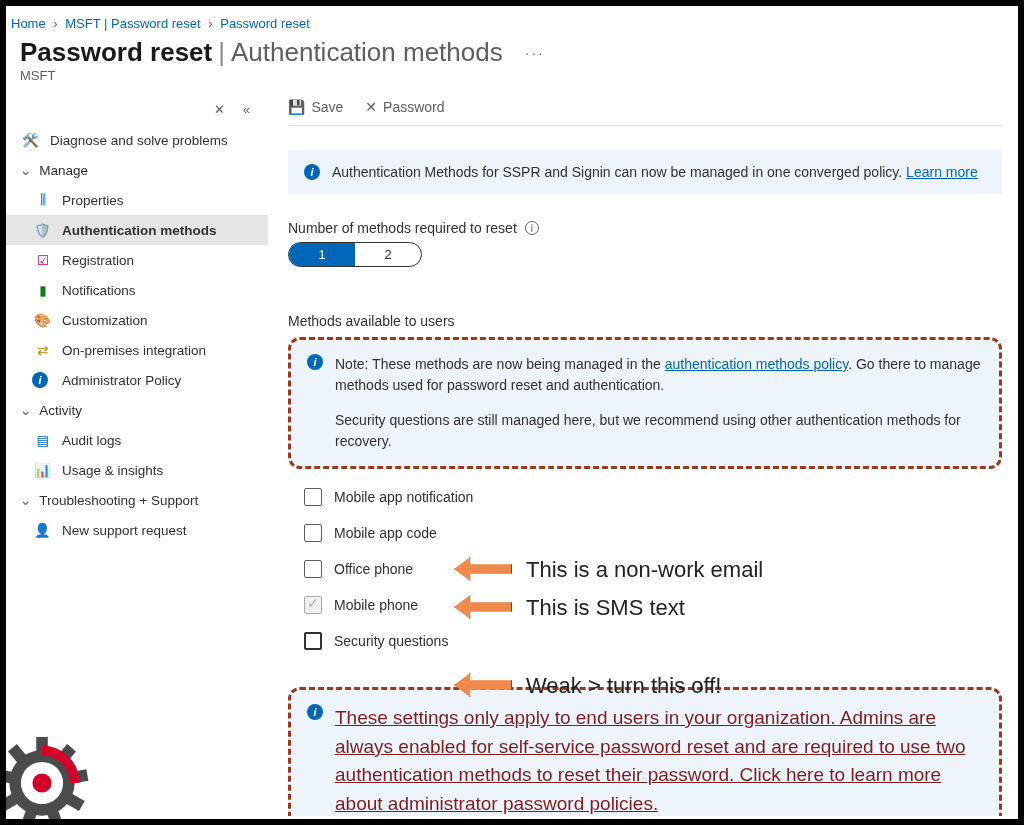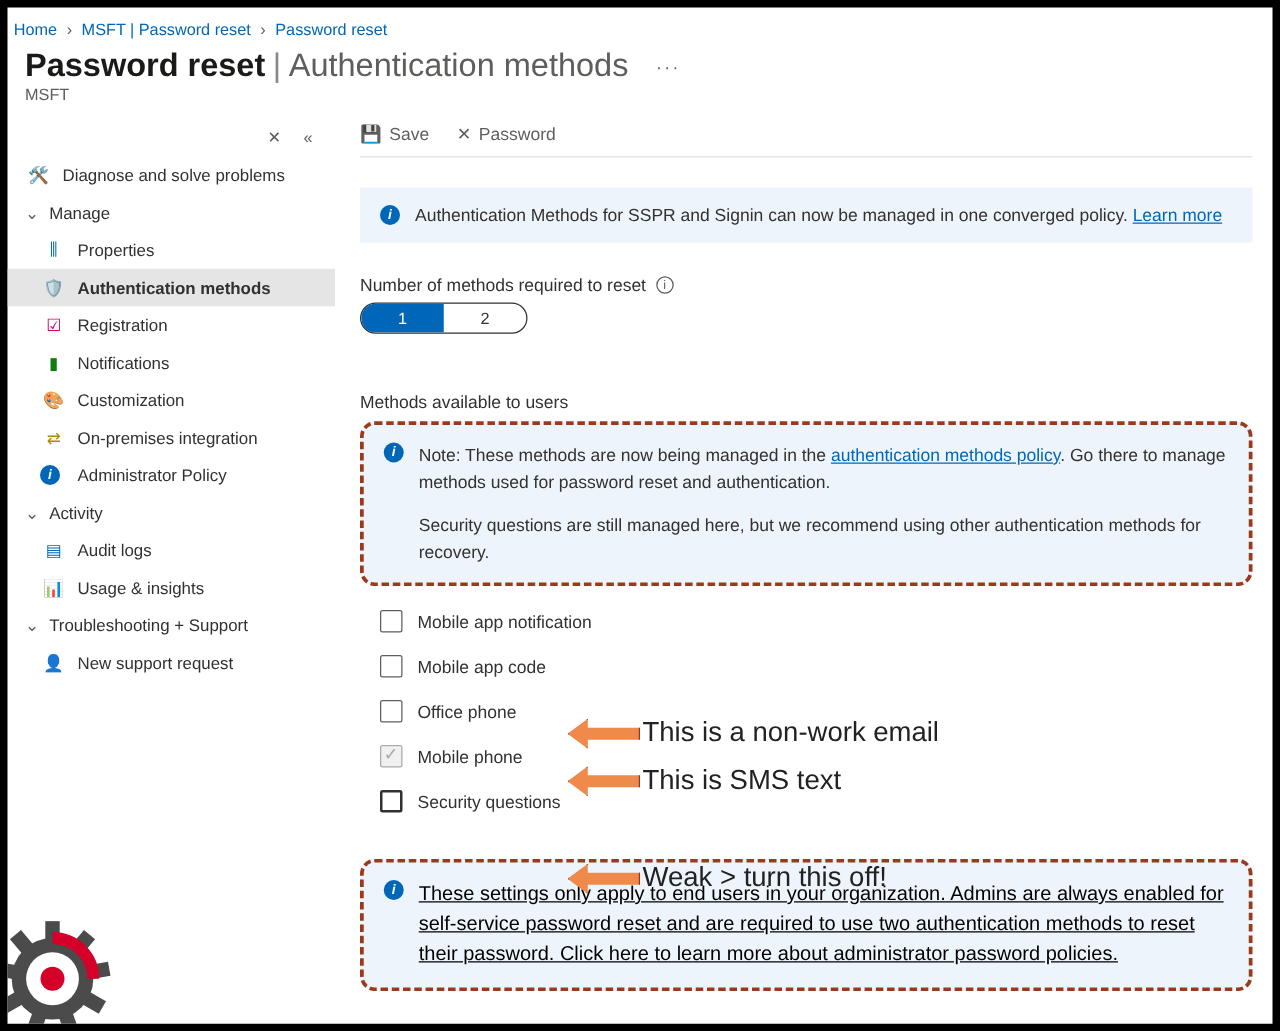--- a/index.html
+++ b/index.html
@@ -33,25 +33,25 @@
   .help-circle { width:14px; height:14px; border:1px solid #605e5c; border-radius:50%; font-size:10px; display:flex; align-items:center; justify-content:center; color:#605e5c;}
   .seg { display:inline-flex; border:1px solid #323130; border-radius:20px; overflow:hidden; margin-top:6px;}
   .seg div { width:66px; text-align:center; padding:4px 0; font-size:13px; cursor:pointer;}
   .seg .on { background:#0067b8; color:#fff;}
   .section-label { margin-top:46px; font-size:14px; color:#323130;}
   .method-row { display:flex; align-items:center; gap:12px; padding:9px 0 9px 16px;}
   .cb { width:18px; height:18px; border:1px solid #605e5c; border-radius:2px; position:relative; background:#fff;}
   .cb.grey { background:#f0f0f0; border-color:#aaa;}
   .cb.grey::after { content:"✓"; color:#aaa; position:absolute; top:-2px; left:2px; font-size:14px;}
   .cb.bold { border:2px solid #323130;}
-  .arrow-note { position:absolute; display:flex; align-items:flex-end; gap:2px;margin-top:16px;}
+  .arrow-note { position:absolute; display:flex; align-items:flex-start; gap:14px;}
   .arrow { width:58px; height:24px; background:#f08a4b; border:1px solid #9a3a1b; clip-path: polygon(0 50%, 28% 0, 28% 30%, 100% 30%, 100% 70%, 28% 70%, 28% 100%); }
   .note-text { font-size:22px; color:#222;}
   .bottom-banner { background:#eef4fb; border:3px dashed #9a3a1b; border-radius:12px; padding:14px 16px; margin-top:28px; display:flex; gap:12px;}
-  .bottom-banner a { color:#000000; text-decoration:underline; font-size:16px; line-height:1.5; cursor:pointer;}
+  .bottom-banner a { color:#7f1d1d; text-decoration:underline; font-size:19px; line-height:1.5; cursor:pointer;}
   .gear-logo { position:absolute; bottom:-12px; left:-12px; }
   svg { display:block; }
 </style>
 </head>
 <body>
 
 <div class="breadcrumb">
   <a>Home</a>
   <span class="sep">›</span>
   <a>MSFT | Password reset</a>

